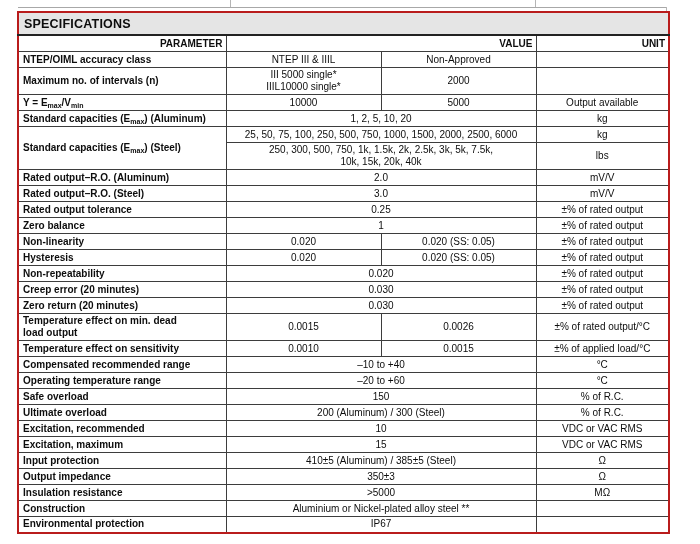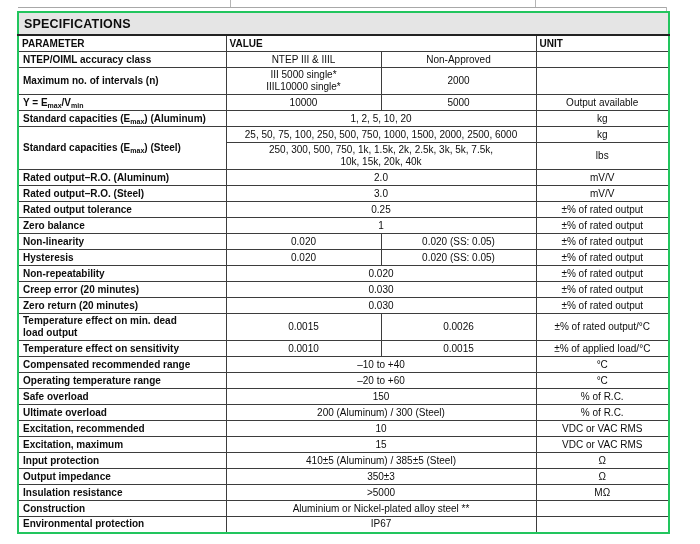--- a/index.html
+++ b/index.html
@@ -10,33 +10,33 @@
   
   .artifact-line { position:absolute; left:18px; top:7px; width:649px; height:1px; background:#a8a8a8; }
   .artifact-tick { position:absolute; top:0; width:1px; height:7px; background:#b5b5b5; }
   .artifact-tick.t1 { left:230px; }
   .artifact-tick.t2 { left:535px; }
   .artifact-tick.t3 { left:666px; top:7px; height:5px; }
 
   table.spec {
     position:absolute; left:17px; top:11px; width:651px;
     border-collapse:collapse; table-layout:fixed;
-    border:2px solid #22c55e;
+    border:2px solid #b91c1c;
   }
   td, th {
     border:1px solid #3d3d3d;
     font-size:10px; line-height:12px; color:#0d0d0d;
     padding:1px 3px; overflow:hidden;
   }
   .title-cell {
     background:#e5e5e5; font-weight:bold; font-size:12.5px; line-height:14px;
     text-align:left; padding:2px 4px 1px 5px; height:18px;
     border-bottom:2px solid #222222; letter-spacing:0.2px;
   }
-  th { font-weight:bold; text-align:left; height:13px; }
+  th { font-weight:bold; text-align:right; height:13px; }
   td.param { font-weight:bold; text-align:left; padding-left:4px; }
   td.val, td.unit { text-align:center; }
   tr.r { height:16px; }
   tr.tall { height:27px; }
   sub { font-size:7px; line-height:0; vertical-align:-2px; font-weight:inherit; }
 </style>
 </head>
 <body>
 
 <div class="page">

